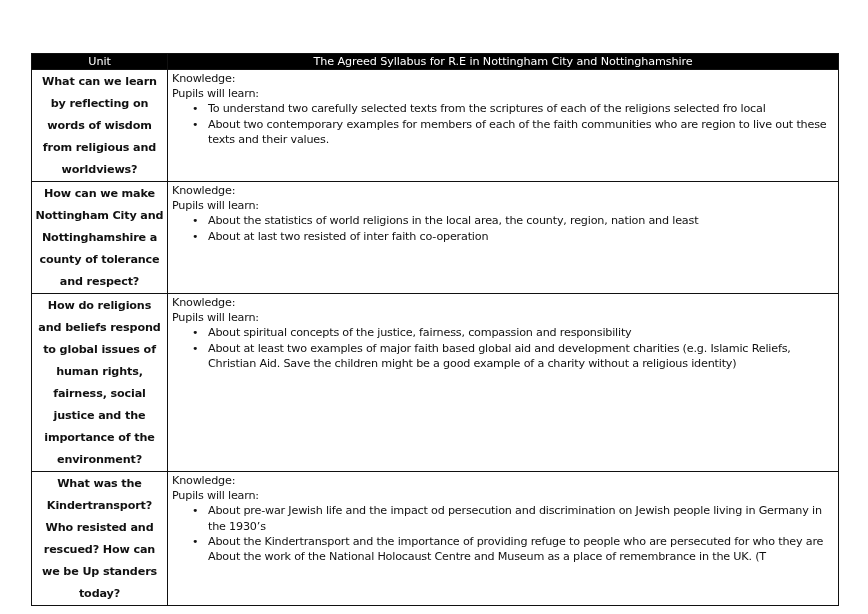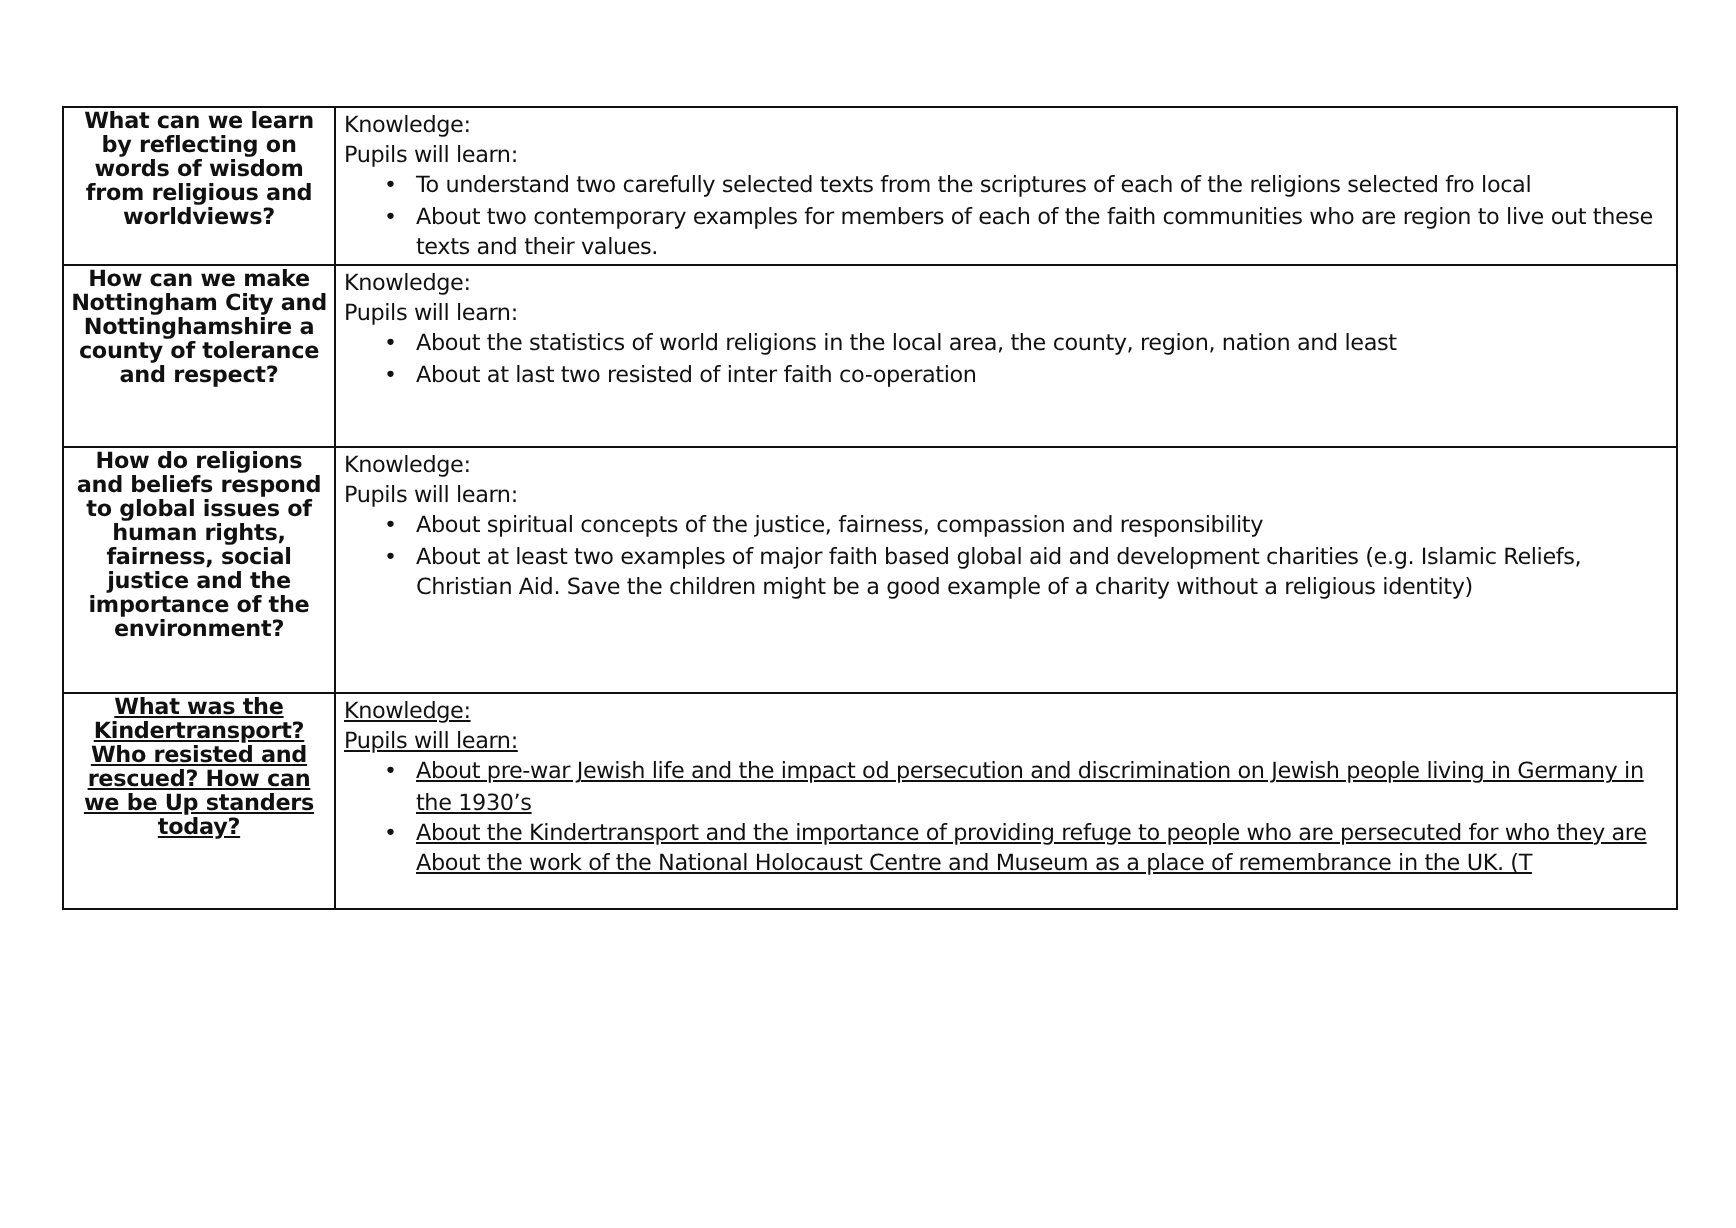--- a/index.html
+++ b/index.html
@@ -40,21 +40,21 @@
       font-weight: normal;
       font-size: 11.2px;
       line-height: 15px;
       height: 15px;
       text-align: center;
       letter-spacing: -0.1px;
     }
     .unit-cell {
       font-weight: bold;
       font-size: 11.2px;
-      line-height: 12px;
+      line-height: 22px;
       text-align: center;
       padding: 1px 3px 0 3px !important;
       letter-spacing: -0.15px;
     }
     .content-cell {
       font-size: 11.2px;
       line-height: 15.2px;
       padding: 1px 4px 0 4px !important;
       letter-spacing: -0.2px;
     }
@@ -72,33 +72,37 @@
       position: absolute;
       left: -16px;
       top: 0;
       font-size: 11px;
     }
     ul.bullets.loose li { line-height: 15.2px; }
 
     .row1 td { height: 77px; }
     .row2 td { height: 89px; }
     .row3 td { height: 121px; }
-    .row4 td { height: 106px; text-decoration: underline; }
+    .row4 td { height: 106px; }
     .clip { overflow: hidden; white-space: nowrap; }
   </style>
 </head>
 <body>
 
 <div class="page">
   <table class="syllabus">
     <colgroup>
       <col class="c-unit">
       <col class="c-content">
     </colgroup>
     <tbody>
+        <tr class="hdr">
+      <th>Unit</th>
+      <th>The Agreed Syllabus for R.E in Nottingham City and Nottinghamshire</th>
+    </tr>
 
     <tr class="row1">
       <td class="unit-cell">What can we learn by reflecting on words of wisdom from religious and worldviews?</td>
       <td class="content-cell">
         <span class="line">Knowledge:</span>
         <span class="line">Pupils will learn:</span>
         <ul class="bullets">
           <li><span class="dot">•</span><span>To understand two carefully selected texts from the scriptures of each of the religions selected fro local</span></li>
           <li><span class="dot">•</span><span>About two contemporary examples for members of each of the faith communities who are region to live out these texts and their values.</span></li>
         </ul>

